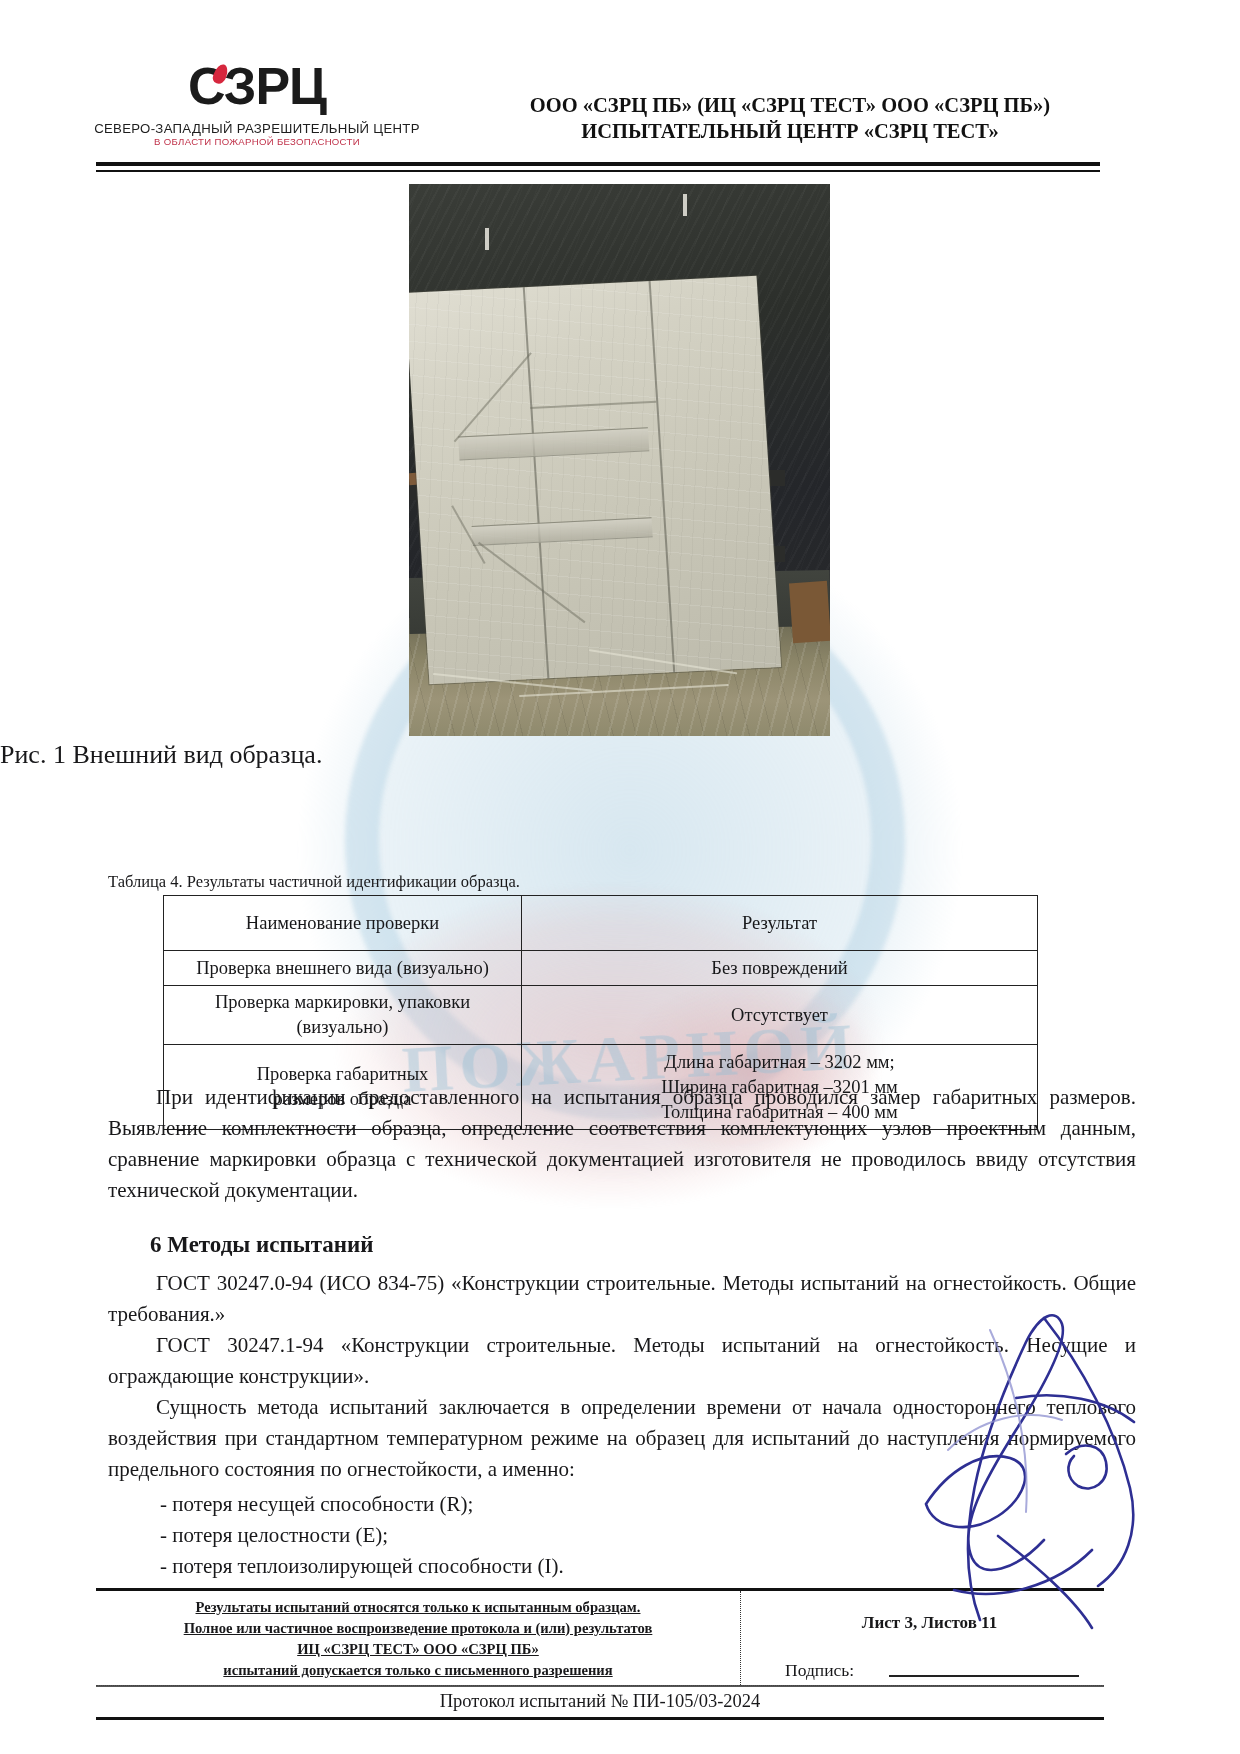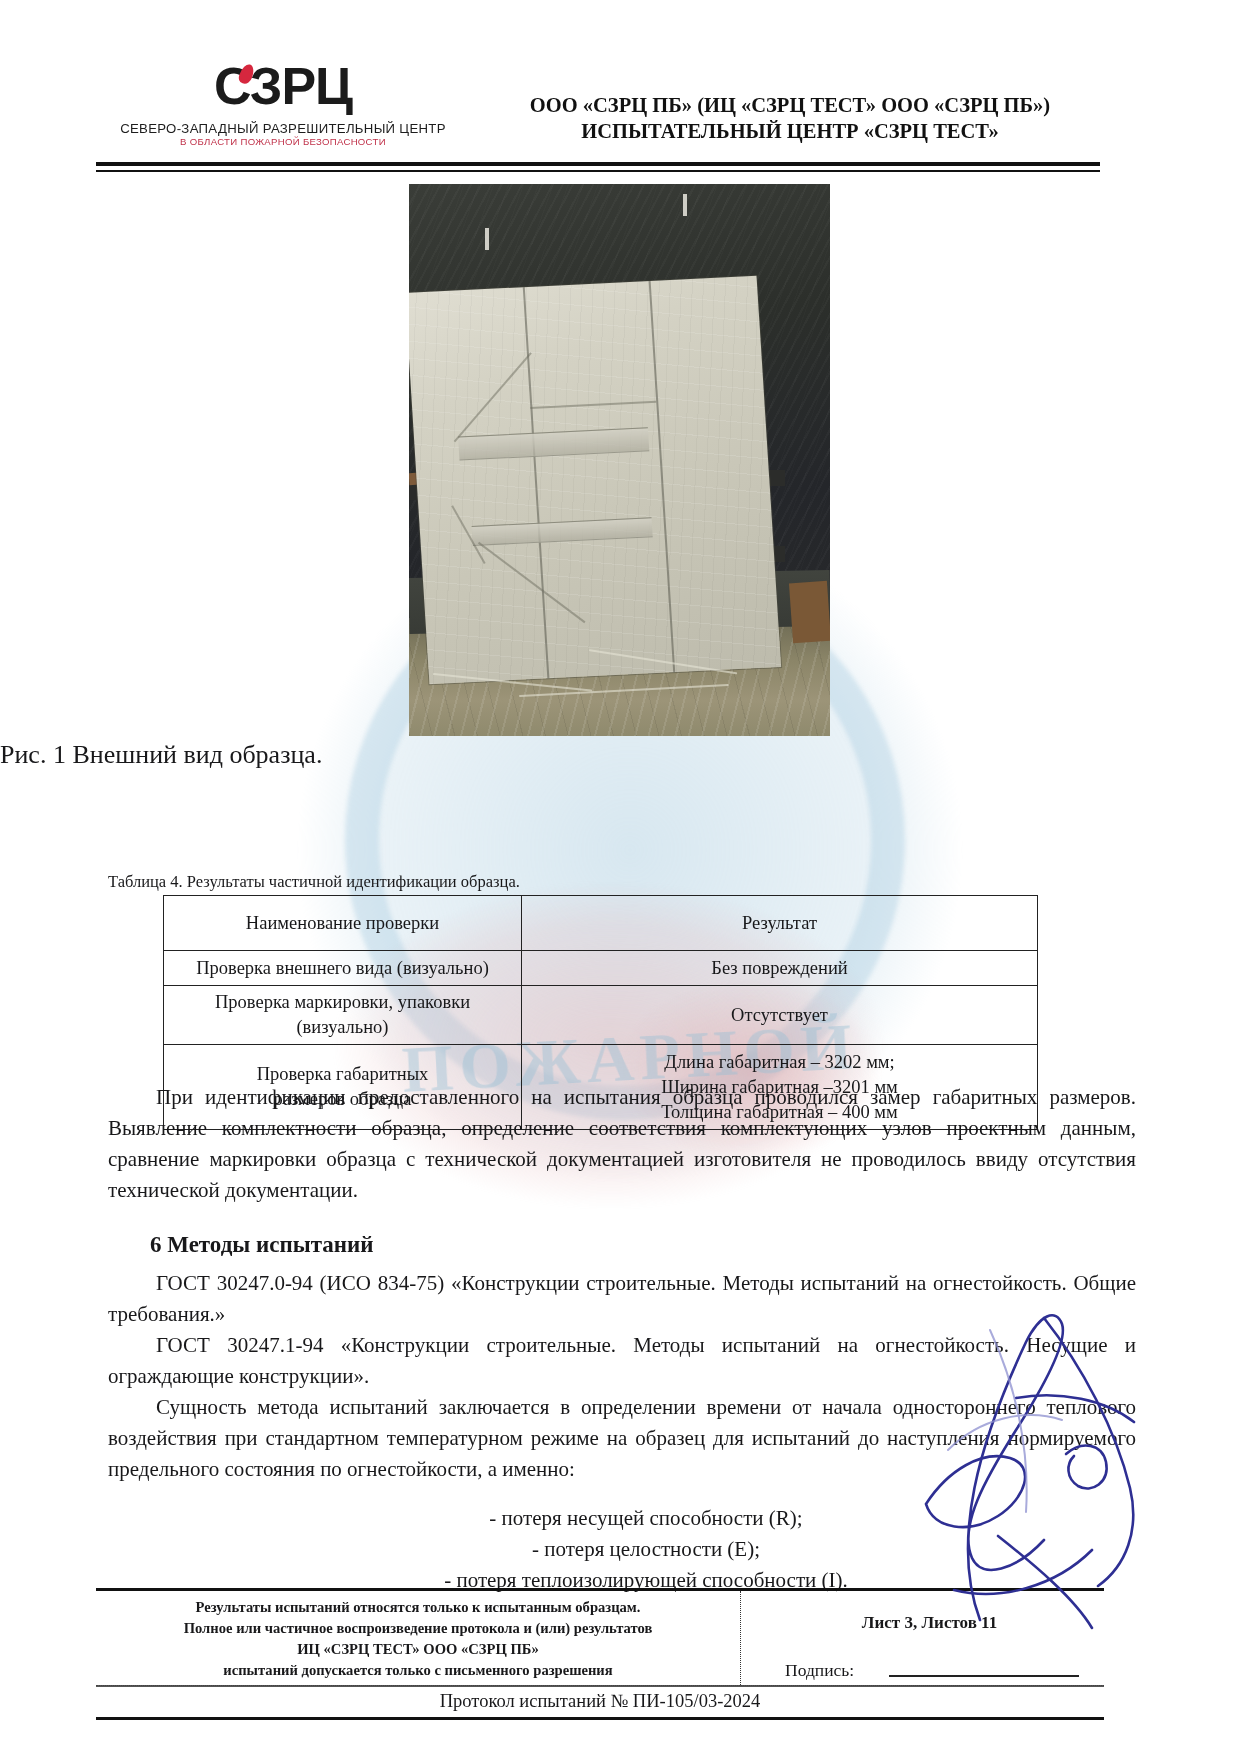--- a/index.html
+++ b/index.html
@@ -81,21 +81,21 @@
   
   .header {
     position: absolute;
     left: 0; top: 0;
     width: 1240px;
     height: 176px;
     z-index: 2;
   }
   .logo-block {
     position: absolute;
-    left: 108px;
+    left: 82px;
     top: 60px;
     width: 350px;
     text-align: center;
   }
   .logo-mark {
     position: relative;
     height: 52px;
     font-family: "Liberation Sans", sans-serif;
     font-weight: bold;
     font-size: 52px;
@@ -329,24 +329,23 @@
     text-indent: 48px;
     margin: 0;
   }
   .sec-head {
     font-size: 23px;
     font-weight: bold;
     margin: 26px 0 10px 0;
     text-indent: 42px;
   }
   .bullets {
-    margin: 18px;
+    margin: 4px;
     padding: 0;
     list-style: none;
-    text-align: center;
   }
   .bullets li {
     font-size: 21px;
     line-height: 31px;
     padding-left: 48px;
   }
 
   
   .footer {
     position: absolute;
@@ -365,20 +364,21 @@
   }
   .f-left {
     width: 645px;
     text-align: center;
     font-weight: bold;
     font-size: 14.6px;
     line-height: 21px;
     padding: 6px 4px 4px 4px;
     box-sizing: border-box;
     border-right: 1.5px dotted #333;
+    text-decoration: underline;
   }
   .f-right {
     flex: 1;
     position: relative;
     padding-left: 14px;
     box-sizing: border-box;
   }
   .f-sheet {
     text-align: center;
     font-weight: bold;

